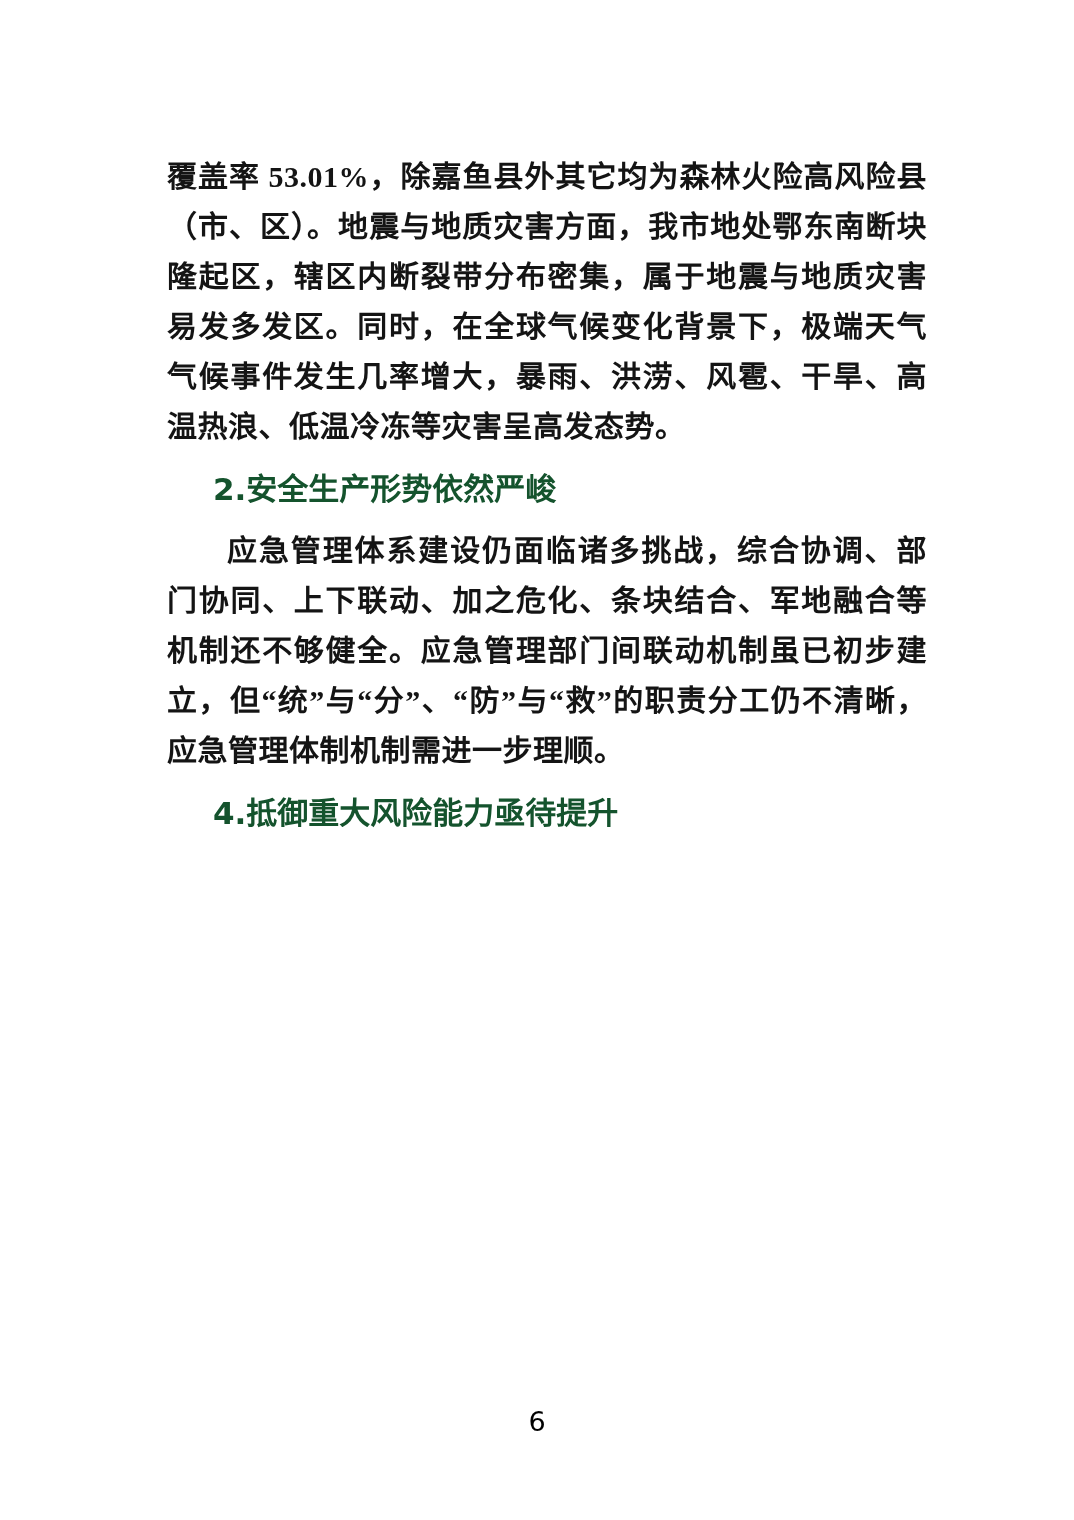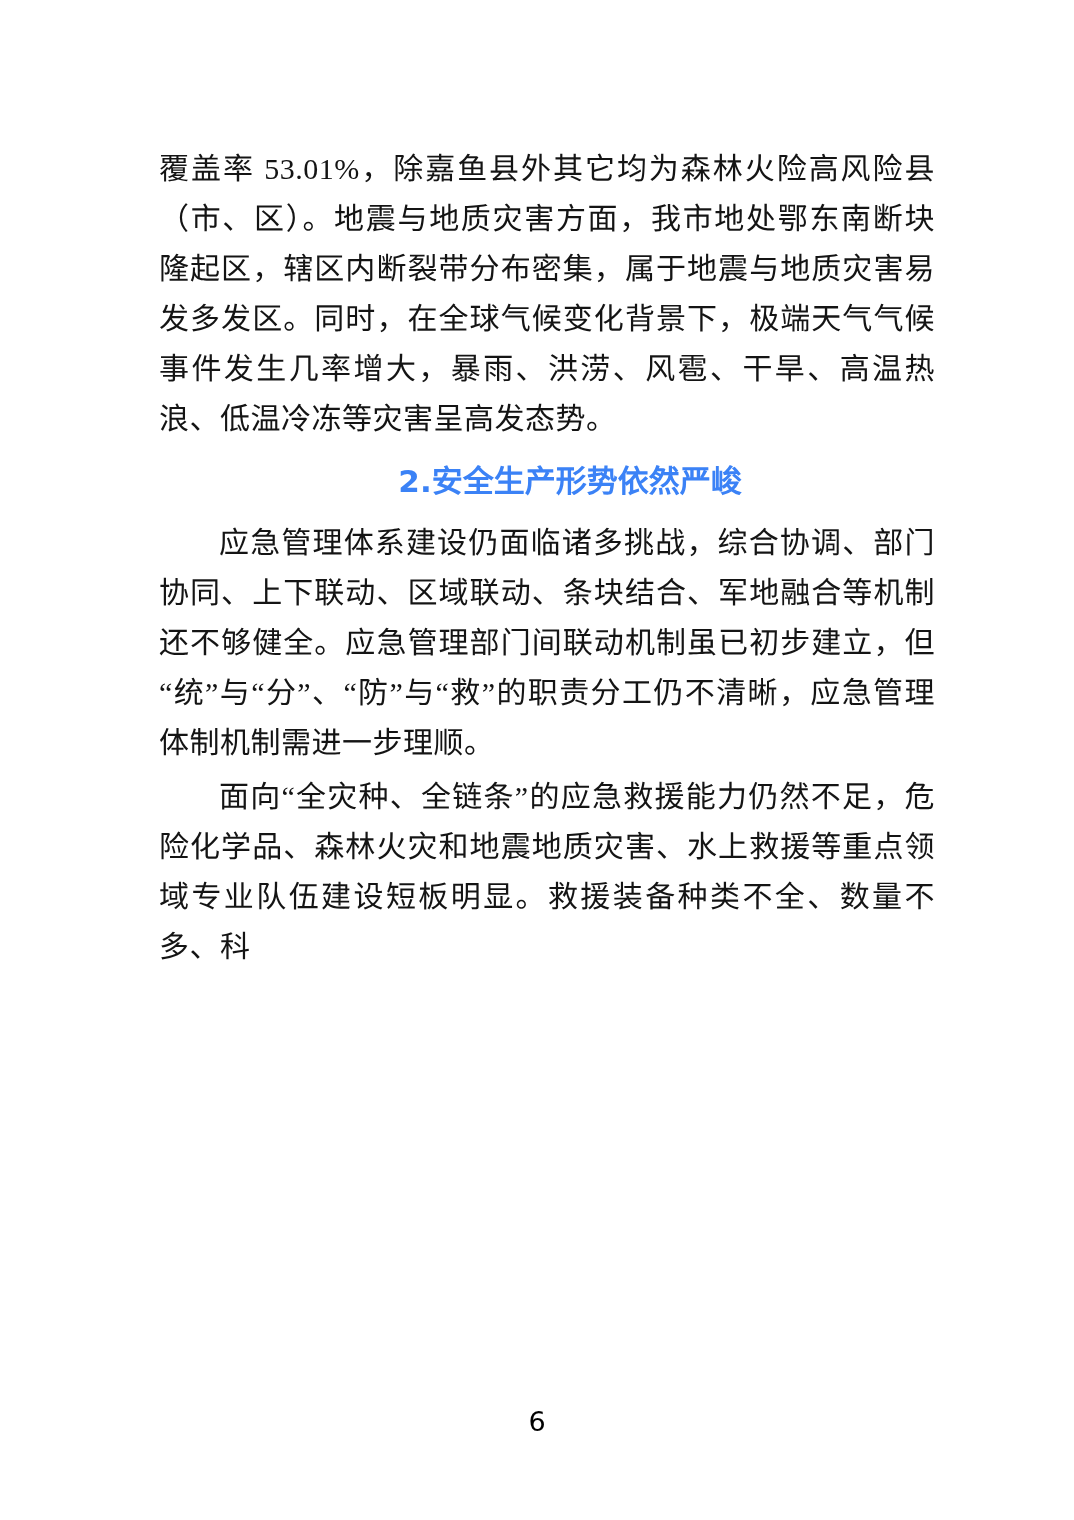--- a/index.html
+++ b/index.html
@@ -24,36 +24,37 @@
     position: absolute;
     left: 155px;
     top: 140px;
     width: 784px;
     font-size: 30px;
     line-height: 50px;
     text-align: justify;
     letter-spacing: 0.5px;
   }
   .body-para {
-    margin: 4px;
+    margin: 12px;
     text-indent: 60px;
+    font-weight: bold;
   }
   .body-para.no-indent {
     text-indent: 0;
   }
   .section-heading {
     margin: 12px;
     font-size: 31px;
     line-height: 50px;
     font-weight: bold;
     text-indent: 46px;
-    text-align: center;
+    text-align: left;
     font-family: "DejaVu Sans", "Liberation Sans", sans-serif;
     letter-spacing: 0;
-    color: #3b82f6;
+    color: #14532d;
   }
   .page-number {
     position: absolute;
     top: 1404px;
     left: 0;
     width: 1074px;
     text-align: center;
     font-size: 27px;
     line-height: 36px;
     font-family: "DejaVu Sans", "Liberation Sans", sans-serif;
@@ -65,21 +66,21 @@
 
 <div class="page">
   <div class="content">
 
     <p class="body-para no-indent">覆盖率 53.01%，除嘉鱼县外其它均为森林火险高风险县（市、区）。地震与地质灾害方面，我市地处鄂东南断块隆起区，辖区内断裂带分布密集，属于地震与地质灾害易发多发区。同时，在全球气候变化背景下，极端天气气候事件发生几率增大，暴雨、洪涝、风雹、干旱、高温热浪、低温冷冻等灾害呈高发态势。</p>
 
     <h3 class="section-heading">2.安全生产形势依然严峻</h3>
 
 
 
-    <p class="body-para">应急管理体系建设仍面临诸多挑战，综合协调、部门协同、上下联动、区域联动、条块结合、军地融合等机制还不够健全。应急管理部门间联动机制虽已初步建立，但“统”与“分”、“防”与“救”的职责分工仍不清晰，应急管理体制机制需进一步理顺。</p>
+    <p class="body-para">应急管理体系建设仍面临诸多挑战，综合协调、部门协同、上下联动、加之危化、条块结合、军地融合等机制还不够健全。应急管理部门间联动机制虽已初步建立，但“统”与“分”、“防”与“救”的职责分工仍不清晰，应急管理体制机制需进一步理顺。</p>
 
+    <h3 class="section-heading">4.抵御重大风险能力亟待提升</h3>
 
-    <p class="body-para">面向“全灾种、全链条”的应急救援能力仍然不足，危险化学品、森林火灾和地震地质灾害、水上救援等重点领域专业队伍建设短板明显。救援装备种类不全、数量不多、科</p>
 
   </div>
 
   <div class="page-number">6</div>
 </div>
 
 </body></html>

